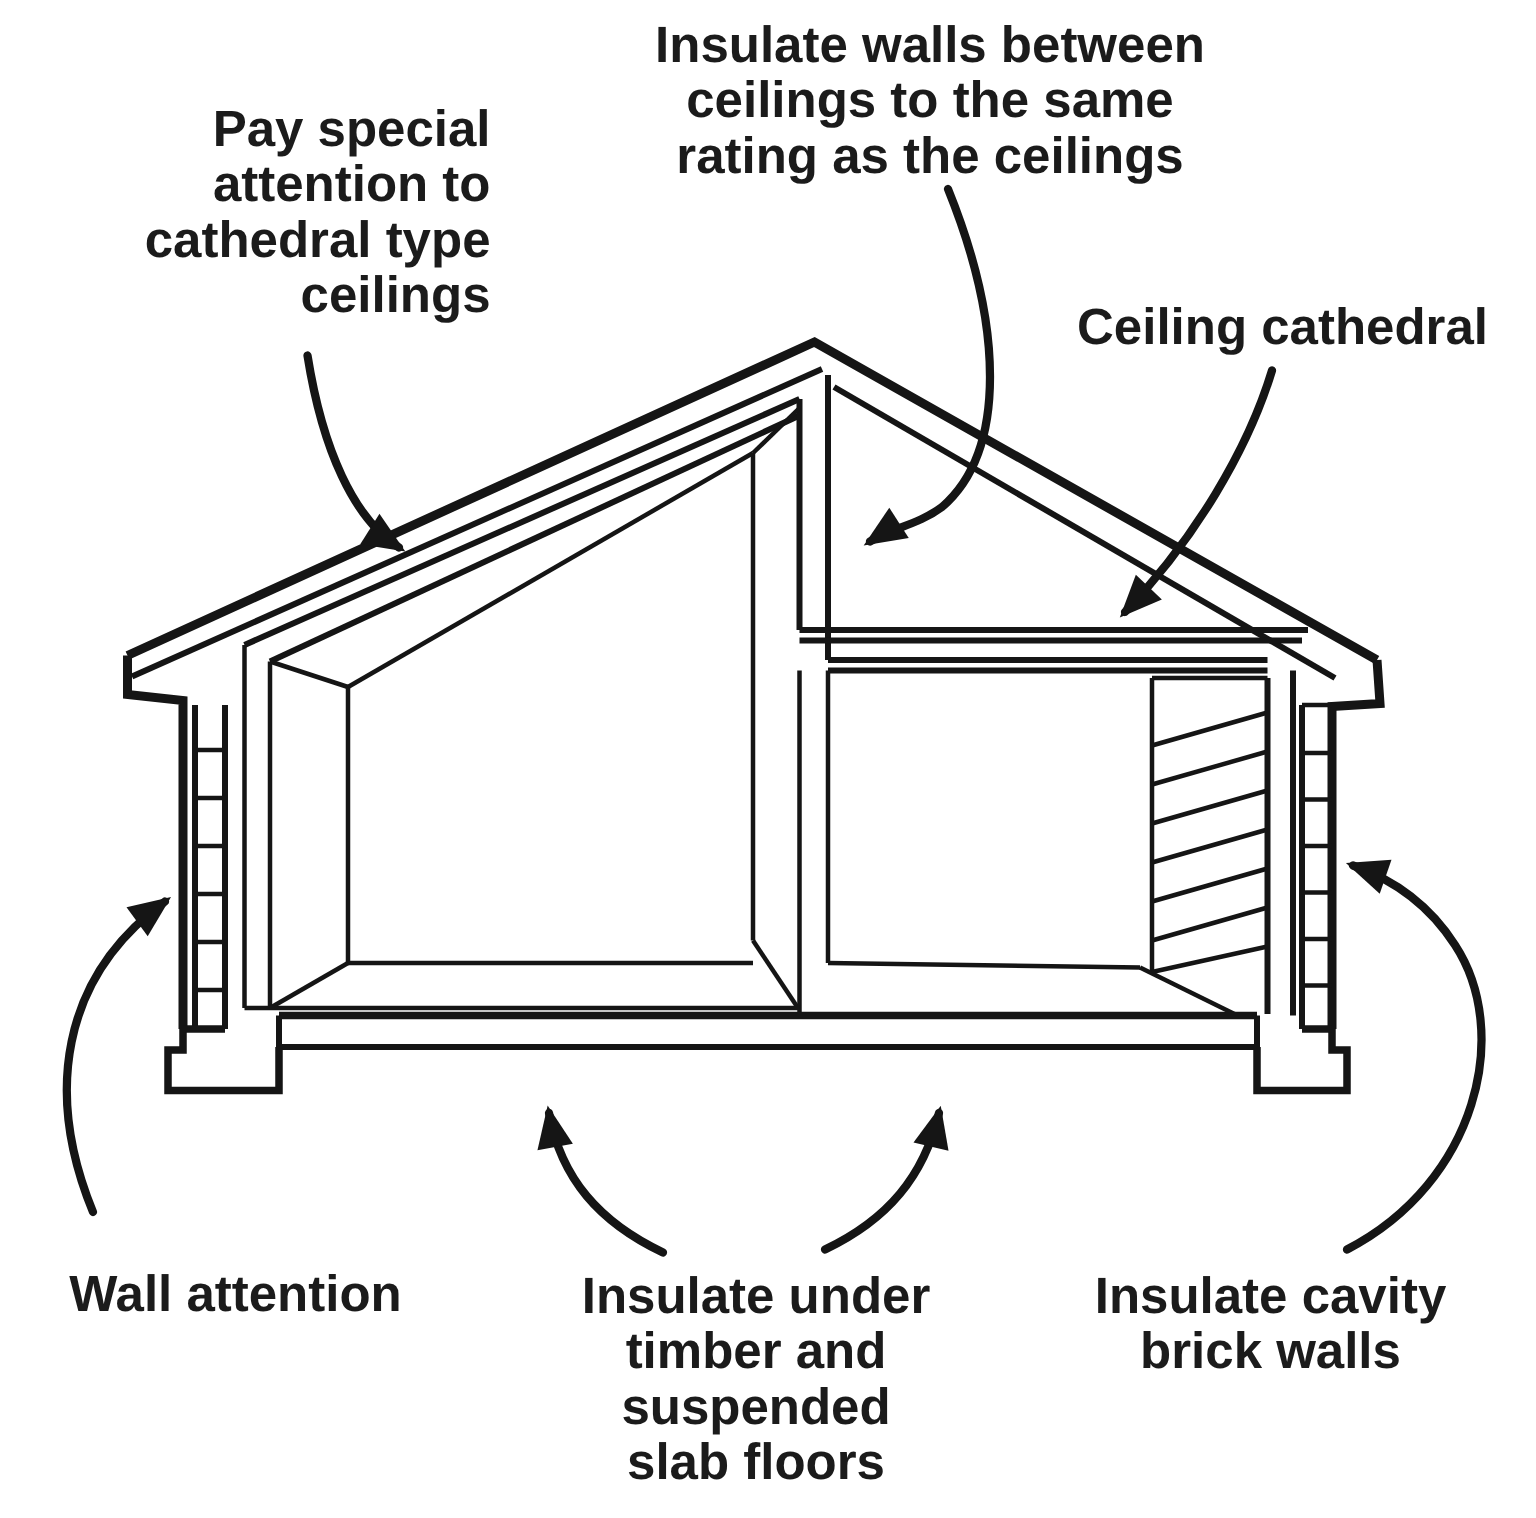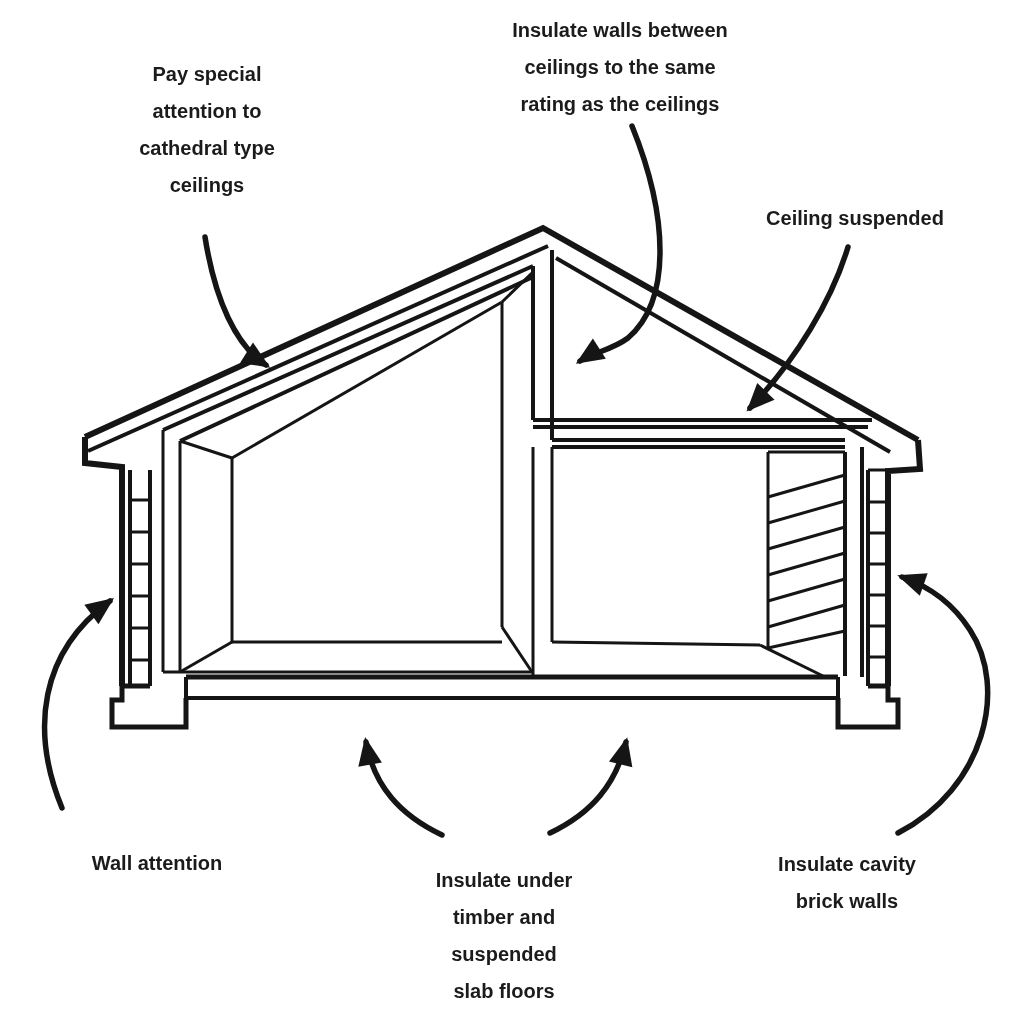--- a/index.html
+++ b/index.html
@@ -3,28 +3,28 @@
 <meta charset="utf-8">
 <style>
   html,body{margin:0;padding:0;background:#ffffff;}
   .stage{
     position:relative;width:1024px;height:1012px;background:#ffffff;
     font-family:"Liberation Sans",sans-serif;overflow:hidden;
   }
   .drawing{position:absolute;left:0;top:0;width:1024px;height:1012px;}
   .label{
     position:absolute;white-space:pre-line;text-align:center;
-    color:#1b1b1b;font-weight:600;font-size:20px;line-height:37px;
+    color:#1b1b1b;font-weight:600;font-size:34px;line-height:37px;
     user-select:none;
   }
-  .lbl-cathedral{left:87px;top:56px;width:240px;}
+  .lbl-cathedral{left:87px;top:68px;width:240px;text-align:right;}
   .lbl-between{left:425px;top:12px;width:390px;}
   .lbl-ceiling{left:705px;top:200px;width:300px;}
   .lbl-wall{left:27px;top:845px;width:260px;}
-  .lbl-under{left:379px;top:846px;width:250px;margin-top:16px;}
+  .lbl-under{left:379px;top:846px;width:250px;}
   .lbl-cavity{left:716px;top:846px;width:262px;}
   .stroke{fill:none;stroke:#151515;}
   .sw6{stroke-width:6;}
   .sw4{stroke-width:4;}
   .sw3{stroke-width:3;}
   .sw5{stroke-width:5;}
   .arrow{fill:none;stroke:#151515;stroke-width:5.5;stroke-linecap:round;}
 </style>
 </head>
 <body>
@@ -147,21 +147,21 @@
 
   <div class="label lbl-cathedral">Pay special
 attention to
 cathedral type
 ceilings</div>
 
   <div class="label lbl-between">Insulate walls between
 ceilings to the same
 rating as the ceilings</div>
 
-  <div class="label lbl-ceiling">Ceiling suspended</div>
+  <div class="label lbl-ceiling">Ceiling cathedral</div>
 
   <div class="label lbl-wall">Wall attention</div>
 
   <div class="label lbl-under">Insulate under
 timber and
 suspended
 slab floors</div>
 
   <div class="label lbl-cavity">Insulate cavity
 brick walls</div>

